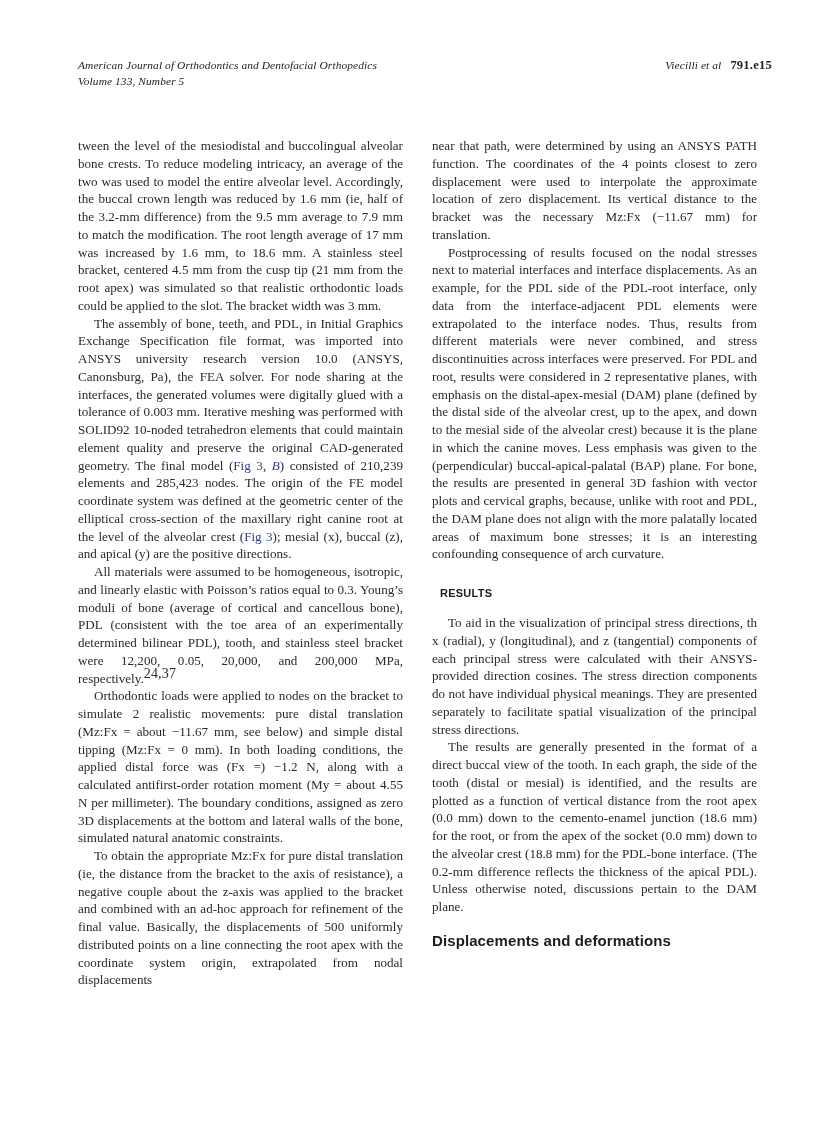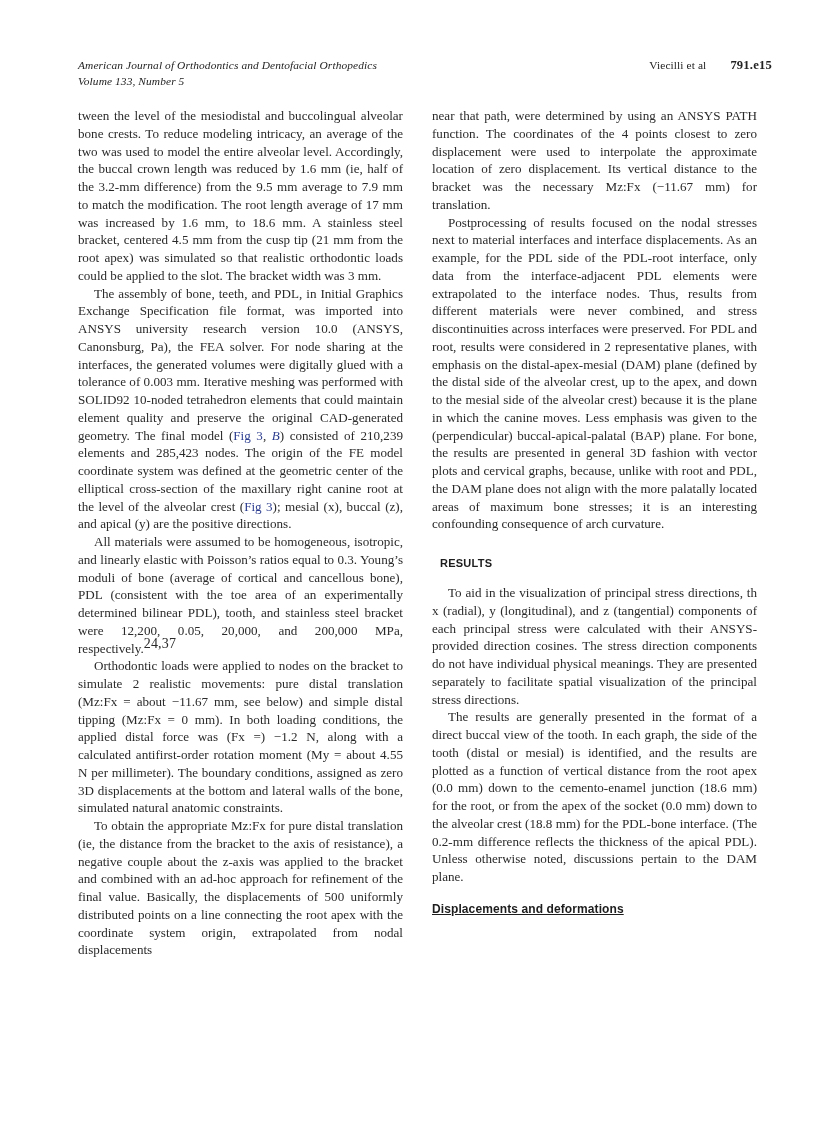--- a/index.html
+++ b/index.html
@@ -49,34 +49,35 @@
   .rh-right {
     position: absolute;
     right: 0;
     top: 0;
     white-space: nowrap;
     font-size: 11.4px;
     line-height: 15.5px;
     color: #232323;
   }
   .rh-right .authors {
+    font-style: italic;
     letter-spacing: 0.1px;
   }
   .rh-right .pagenum {
     font-weight: bold;
     font-size: 12.6px;
     letter-spacing: 0.2px;
-    margin-left: 24px;
+    margin-left: 9px;
   }
 
   
   #columns {
     position: absolute;
     left: 78px;
-    top: 107px;
+    top: 137px;
     width: 694px;
     height: 950px;
   }
   .col {
     position: absolute;
     top: 0;
     width: 325px;
     height: 950px;
   }
   #col-left  { left: 0px; }
@@ -119,27 +120,26 @@
     font-weight: bold;
     letter-spacing: 0.25px;
     color: #1d1d1d;
     padding-top: 16px;
     padding-bottom: 7px;
   }
   h3.subsection {
     margin: 0;
     padding: 0;
     font-family: "Liberation Sans", "DejaVu Sans", sans-serif;
-    font-size: 12px;
+    font-size: 15px;
     font-weight: bold;
     letter-spacing: 0.1px;
     color: #1d1d1d;
     padding-top: 16px;
     padding-bottom: 7px;
-    text-decoration: underline;
   }
 </style>
 </head>
 <body>
 
 <div id="page">
 
   <div id="running-head">
     <div class="rh-left">
       <div>American Journal of Orthodontics and Dentofacial Orthopedics</div>

